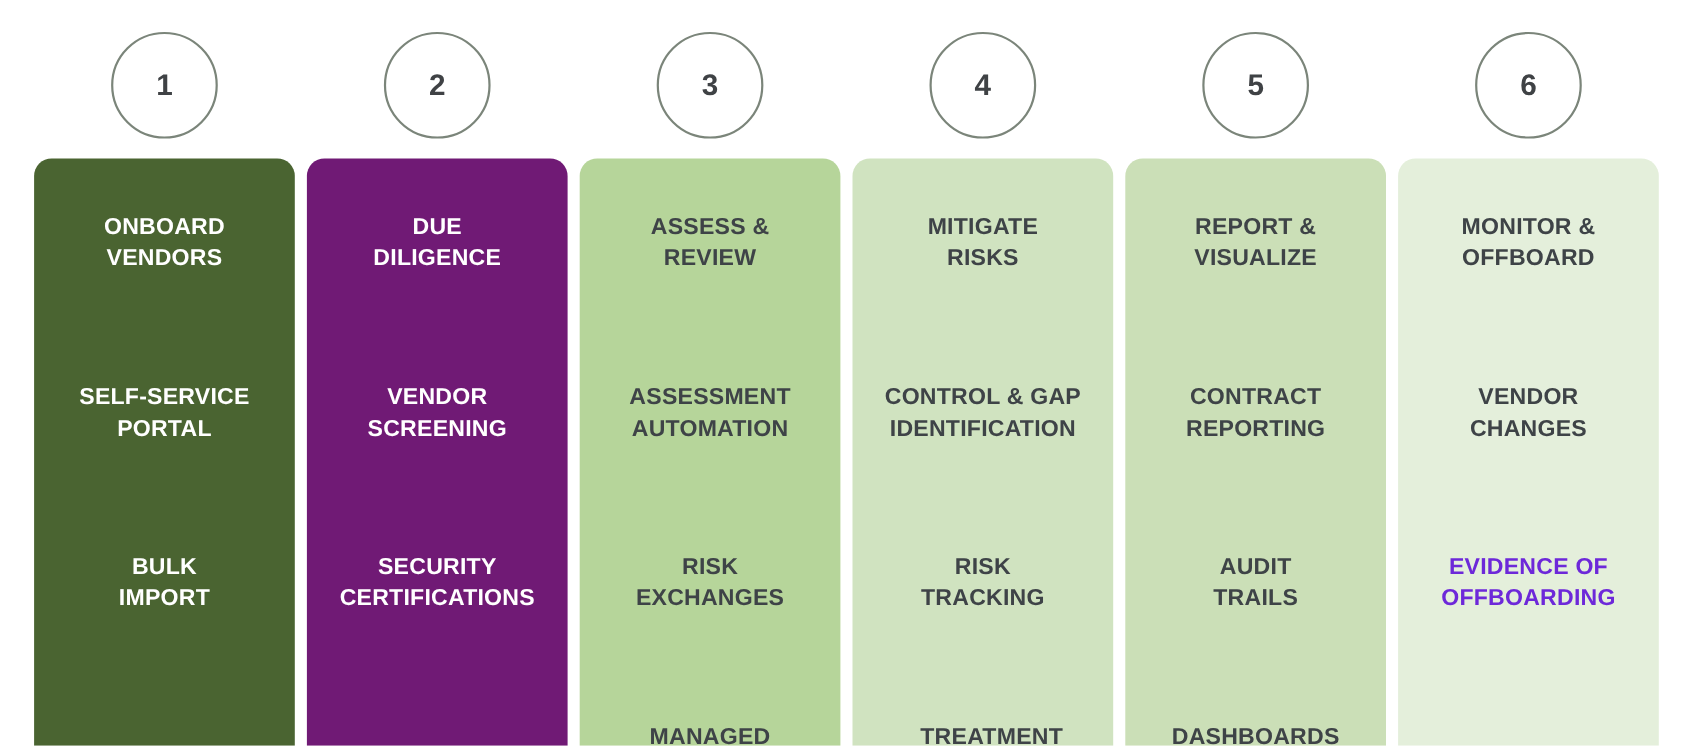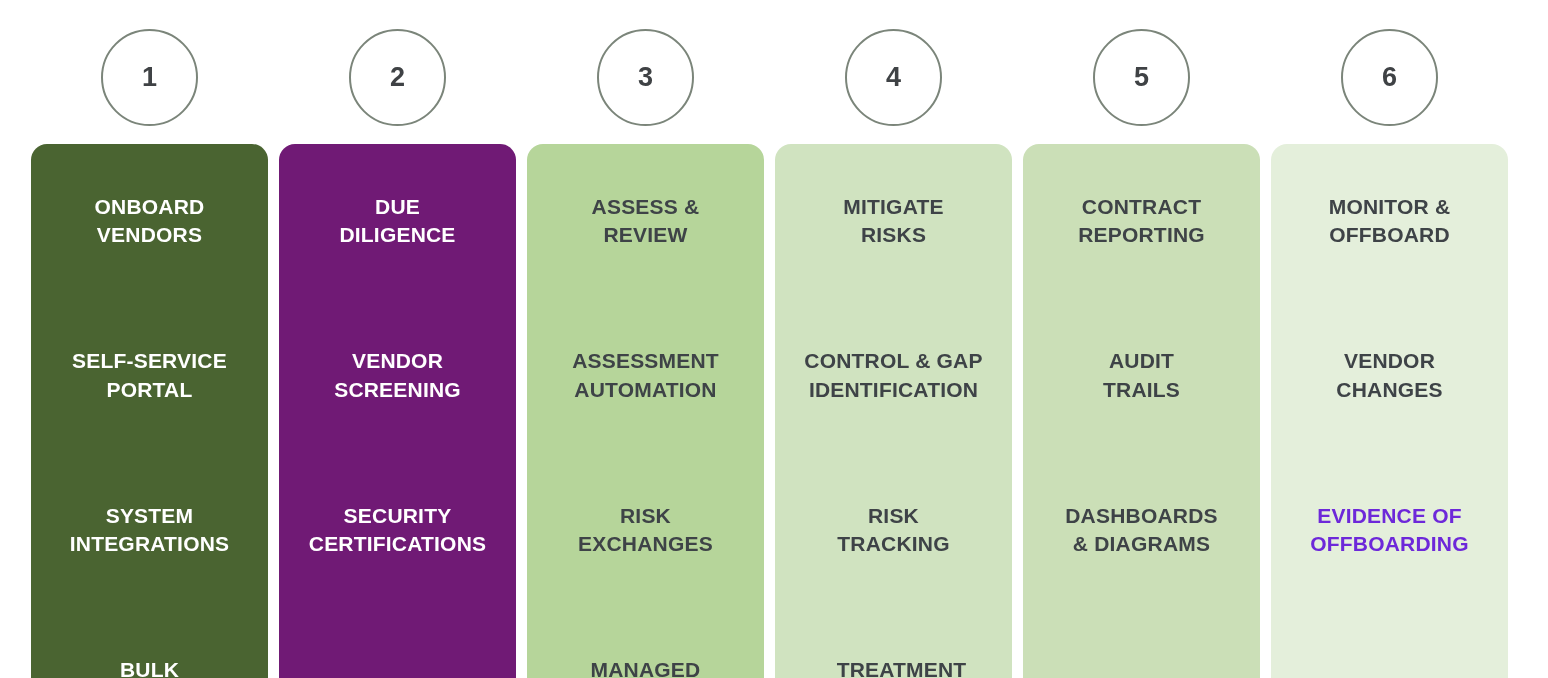--- a/index.html
+++ b/index.html
@@ -72,22 +72,20 @@
 
     <div class="column">
       <div class="circle" style="border-color: rgb(123, 133, 122);">
         <span class="num" style="color: rgb(63, 66, 69);">1</span>
       </div>
       <div class="block" style="background-color: rgb(74, 100, 49);">
         <div class="cell" style="color: rgb(255, 255, 255);">ONBOARD
 VENDORS</div>
         <div class="cell" style="color: rgb(255, 255, 255);">SELF-SERVICE
 PORTAL</div>
-        <div class="cell" style="color: rgb(255, 255, 255);">SYSTEM
-INTEGRATIONS</div>
         <div class="cell" style="color: rgb(255, 255, 255);">BULK
 IMPORT</div>
       </div>
     </div>
 
     <div class="column">
       <div class="circle" style="border-color: rgb(123, 133, 122);">
         <span class="num" style="color: rgb(63, 66, 69);">2</span>
       </div>
       <div class="block" style="background-color: #701a75;">
@@ -130,20 +128,22 @@
         <div class="cell" style="color: rgb(62, 67, 71); padding-left: 22px;">TREATMENT
 PLANS</div>
       </div>
     </div>
 
     <div class="column">
       <div class="circle" style="border-color: rgb(123, 133, 122);">
         <span class="num" style="color: rgb(63, 66, 69);">5</span>
       </div>
       <div class="block" style="background-color: rgb(203, 223, 183);">
+        <div class="cell" style="color: rgb(62, 67, 71);">REPORT &amp;
+VISUALIZE</div>
         <div class="cell" style="color: rgb(62, 67, 71);">CONTRACT
 REPORTING</div>
         <div class="cell" style="color: rgb(62, 67, 71);">AUDIT
 TRAILS</div>
         <div class="cell" style="color: rgb(62, 67, 71);">DASHBOARDS
 &amp; DIAGRAMS</div>
       </div>
     </div>
 
     <div class="column">

